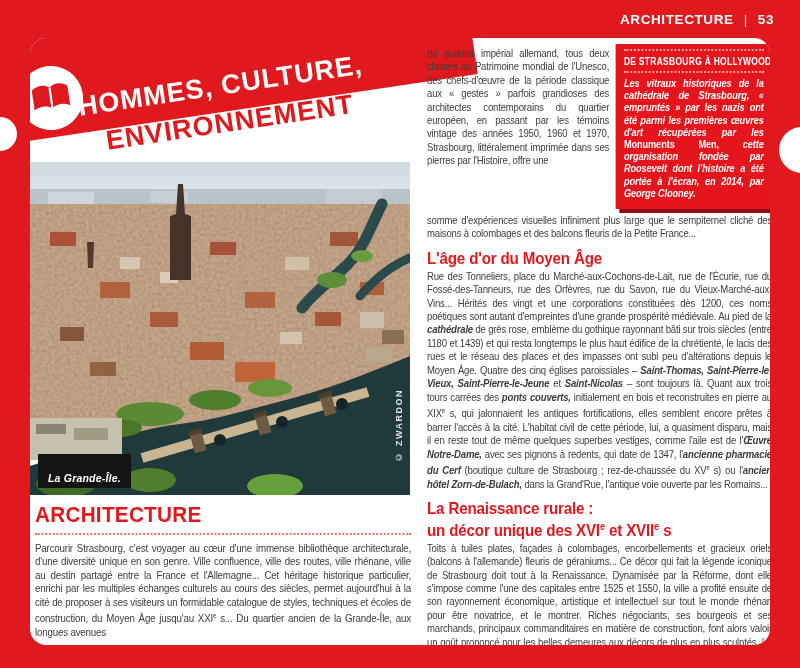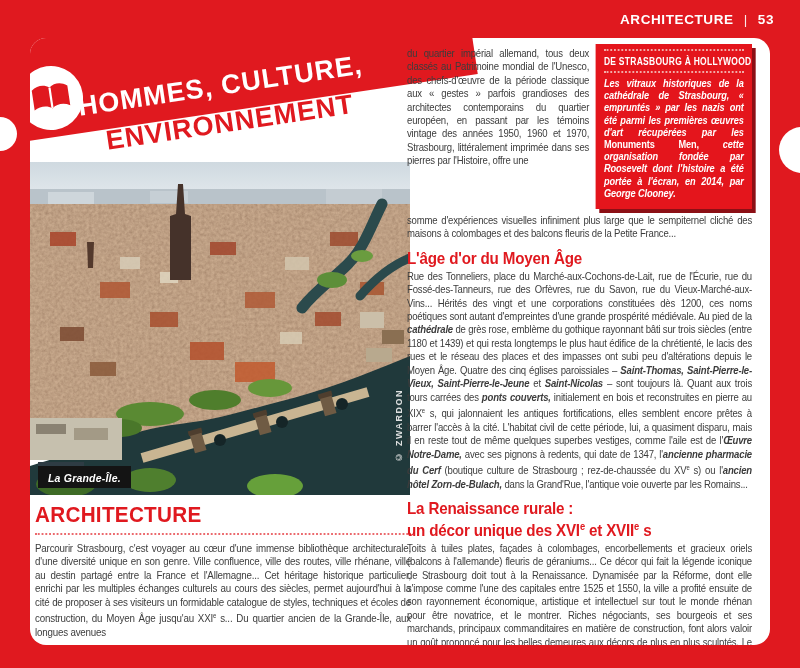--- a/index.html
+++ b/index.html
@@ -44,21 +44,21 @@
     background:#fff;z-index:4;display:flex;align-items:center;justify-content:center;
     transform:rotate(-8.5deg);
   }
   
   .photo{
     position:absolute;left:0;top:124px;width:380px;height:333px;margin:0;z-index:1;
   }
   .photo svg{display:block;}
   .caption{
     position:absolute;left:8px;bottom:7px;background:#141414;color:#fff;
-    font-style:italic;font-weight:bold;font-size:10.5px;padding:6px 10px 4px;
+    font-style:italic;font-weight:bold;font-size:10.5px;padding:18px 10px 4px;
     letter-spacing:.2px;
   }
   .credit{
     position:absolute;right:6px;bottom:34px;color:#e9e9e9;font-size:9px;
     letter-spacing:1.5px;writing-mode:vertical-rl;transform:rotate(180deg);
     opacity:.95;font-weight:bold;
   }
   
   .body{
     font-size:10.4px;line-height:13.4px;letter-spacing:-.2px;color:var(--ink);
@@ -69,21 +69,21 @@
   .up{font-style:normal;}
   
   .left-article{position:absolute;left:5px;top:464px;width:380px;z-index:2;}
   .squeeze-left{transform:scaleX(.94);transform-origin:0 0;width:400px;}
   .big-title{
     font-size:22px;font-weight:bold;color:var(--red);letter-spacing:.3px;
     margin:0 0 0;padding-bottom:5px;border-bottom:2px dotted rgba(224,25,31,.65);
   }
   .left-article .body{margin-top:7px;}
   
-  .right-col{position:absolute;left:377px;top:6px;width:345px;z-index:2;}
+  .right-col{position:absolute;left:397px;top:6px;width:345px;z-index:2;}
   .squeeze{transform:scaleX(.92);transform-origin:0 0;width:375px;}
   .intro-row{display:flex;align-items:flex-start;}
   .intro-row .narrow{width:198px;flex:none;margin-right:7px;margin-top:3px;}
   .redbox{
     flex:none;width:170px;background:var(--boxred);color:#fff;
     box-shadow:4px 4px 0 var(--boxshadow);padding:5px 9px 9px;box-sizing:border-box;
   }
   .redbox-title{
     margin:0 0 5px;padding:4px 0 4px;font-size:11.5px;font-weight:bold;
     border-top:2px dotted #f2aba7;border-bottom:2px dotted #f2aba7;

